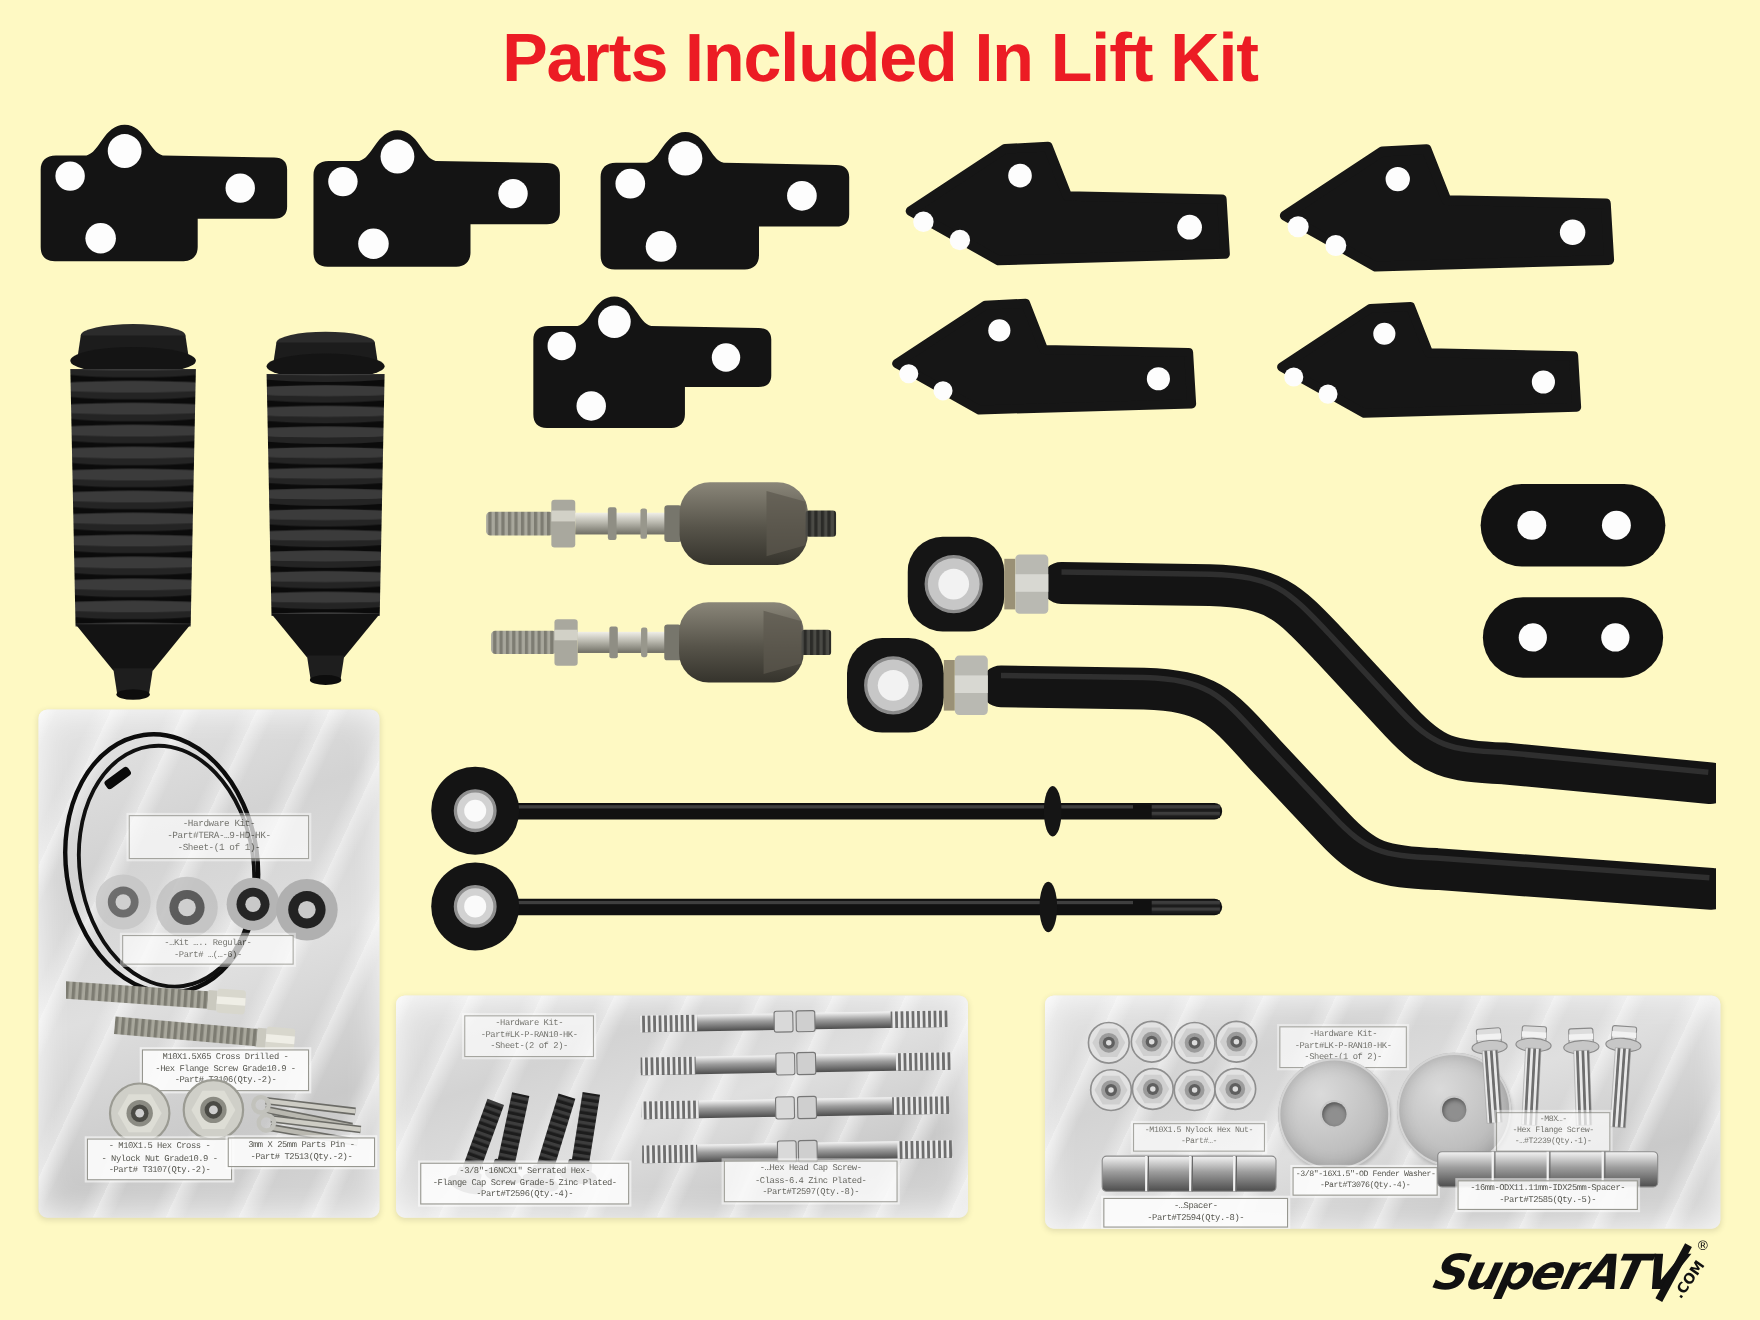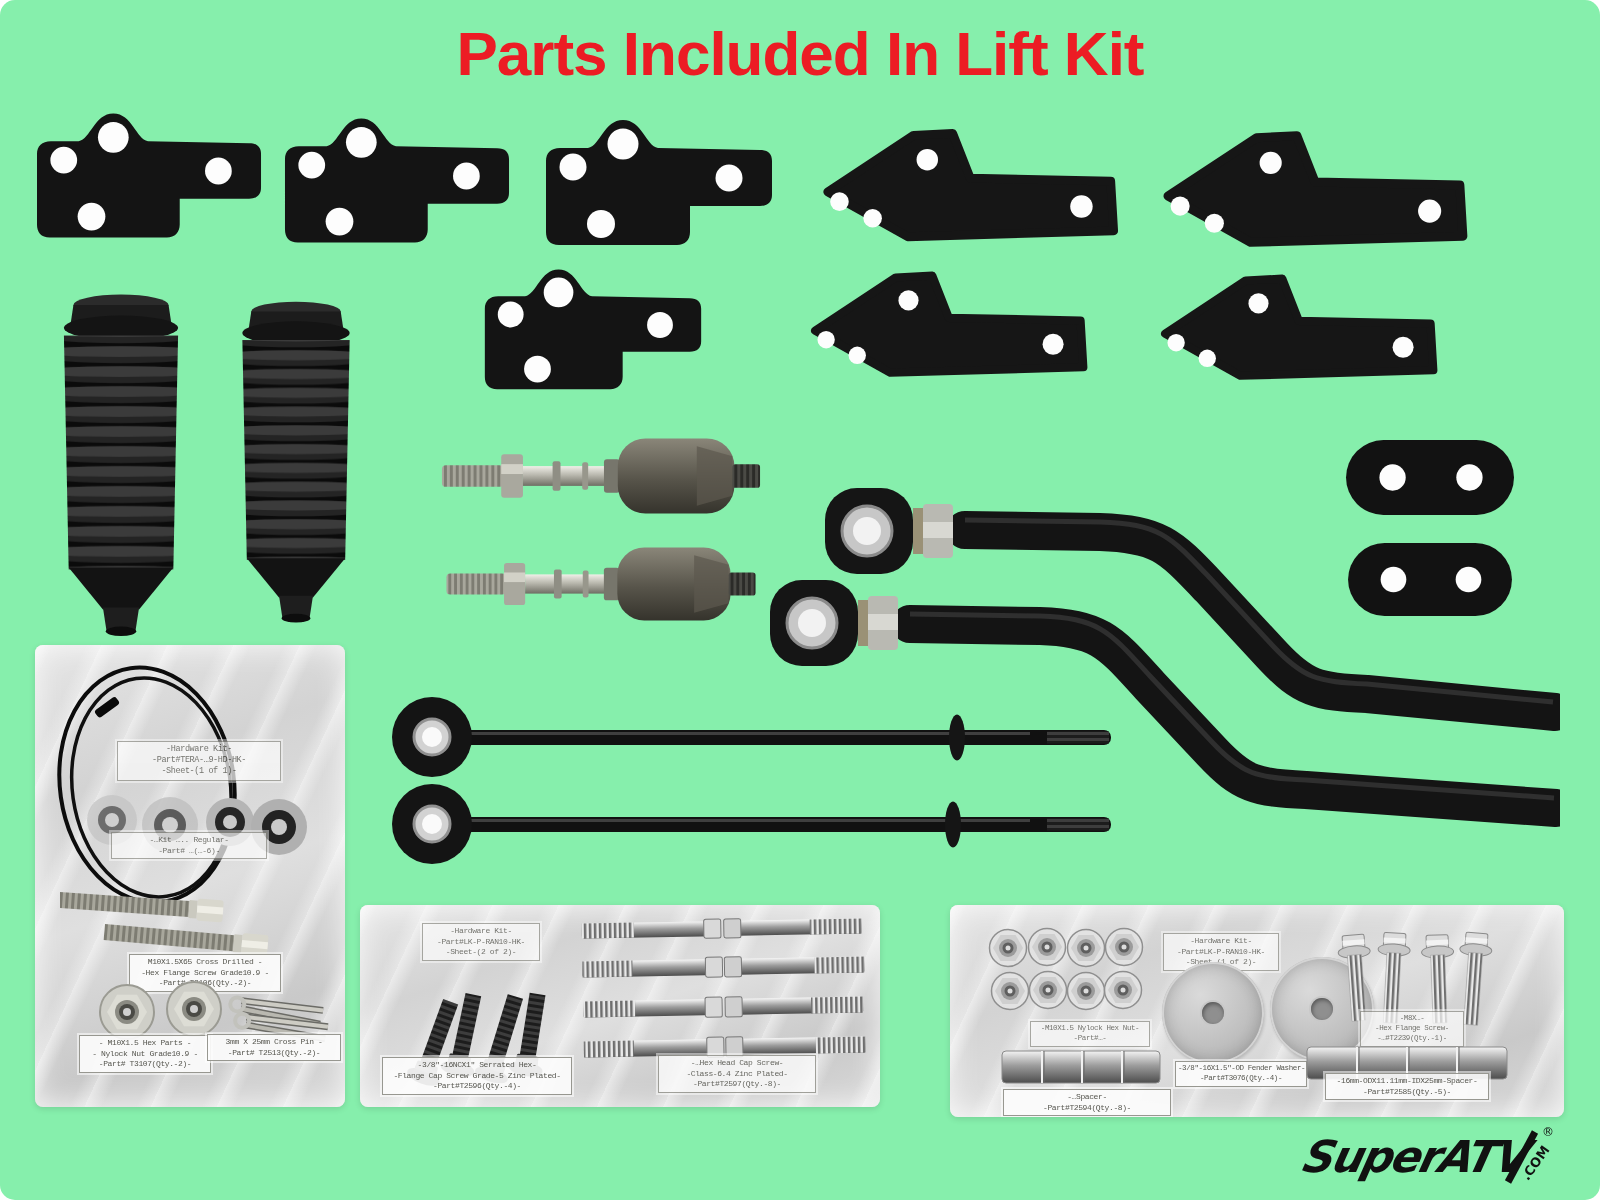--- a/index.html
+++ b/index.html
@@ -1,17 +1,17 @@
 <!DOCTYPE html>
 <html><head>
 <meta charset="utf-8">
 <style>
   html,body{margin:0;padding:0;background:#fff;}
-  .stage{position:relative;width:1600px;height:1200px;background:#86efac;overflow:hidden;
-         font-family:"Liberation Sans",sans-serif;border-radius:15px;}
+  .stage{position:relative;width:1600px;height:1200px;background:#fef9c3;overflow:hidden;
+         font-family:"Liberation Sans",sans-serif;}
   .abs{position:absolute;}
   .title{position:absolute;top:18px;left:0;width:100%;text-align:center;
          font-size:62px;font-weight:bold;letter-spacing:-1px;color:#ec1c24;}
   .bag{position:absolute;border-radius:8px;overflow:hidden;
        background:linear-gradient(160deg,#e6e6e6 0%,#d3d3d3 28%,#dfdfdf 52%,#c9c9c9 78%,#d9d9d9 100%);
        box-shadow:inset 0 0 30px rgba(255,255,255,.85), 0 2px 6px rgba(0,0,0,.12);}
   .sheen{position:absolute;inset:0;pointer-events:none;
        background:repeating-linear-gradient(115deg, rgba(255,255,255,.5) 0px, rgba(255,255,255,0) 16px,
                   rgba(255,255,255,0) 46px, rgba(255,255,255,.32) 60px);}
   .tag{position:absolute;background:rgba(252,252,252,.92);border:1px solid #979790;
@@ -242,21 +242,21 @@
           <circle cx="165" cy="39" r="24" fill="#b5b5b5"></circle>
           <circle cx="165" cy="39" r="15" fill="#262626"></circle>
           <circle cx="165" cy="39" r="7" fill="#c9c9c9"></circle>
         </g>
       <g>
           <circle cx="214" cy="44" r="28" fill="#b0b0b0"></circle>
           <circle cx="214" cy="44" r="17" fill="#222"></circle>
           <circle cx="214" cy="44" r="8" fill="#c9c9c9"></circle>
         </g>
     </svg>
-    <div class="tag dim" style="left:76px;top:187px;width:150px;font-size:8px">
+    <div class="tag dim" style="left:76px;top:205px;width:150px;font-size:8px">
       <div class="ln">-…Kit ….. Regular-</div>
       <div class="ln">-Part# …(…-6)-</div>
     </div>
     <svg class="abs" viewBox="0 0 260 90" style="left:25px;top:235px;width:260px;height:90px">
       <g transform="translate(0,12) rotate(4)">
         <rect x="0" y="0" width="130" height="16" fill="url(#p-thread)"></rect>
         <rect x="130" y="-1" width="8" height="18" fill="#cac9bf"></rect>
         <rect x="138" y="-3" width="26" height="22" rx="3" fill="#d8d7cd"></rect>
           <rect x="138" y="4" width="26" height="7" fill="#efeee6"></rect>
       </g>
@@ -298,26 +298,26 @@
         <g transform="translate(6,16)">
           <path d="M10 6 L92 10" stroke="#6b6b66" stroke-width="7" fill="none"></path>
             <path d="M10 14 L90 22" stroke="#6b6b66" stroke-width="7" fill="none"></path>
           <path d="M10 6 L92 10" stroke="#cdccc4" stroke-width="4" fill="none"></path>
             <path d="M10 14 L90 22" stroke="#b9b8b0" stroke-width="4" fill="none"></path>
           <circle cx="6" cy="10" r="7" fill="none" stroke="#c2c2bc" stroke-width="4"></circle>
         </g>
       </g>
     </svg>
     <div class="tag" style="left:44px;top:390px;width:126px;font-size:8px">
-      <div class="ln">- M10X1.5 Hex Parts -</div>
+      <div class="ln">- M10X1.5 Hex Cross -</div>
       <div class="ln">- Nylock Nut Grade10.9 -</div>
       <div class="ln">-Part# T3107(Qty.-2)-</div>
     </div>
     <div class="tag" style="left:172px;top:389px;width:128px;font-size:8px">
-      <div class="ln">3mm X 25mm Cross Pin -</div>
+      <div class="ln">3mm X 25mm Parts Pin -</div>
       <div class="ln">-Part# T2513(Qty.-2)-</div>
     </div>
   </div>
 
   <div class="bag" style="left:360px;top:905px;width:520px;height:202px">
     <div class="sheen"></div>
     <div class="tag dim" style="left:62px;top:18px;width:112px;font-size:8px">
       <div class="ln">-Hardware Kit-</div>
       <div class="ln">-Part#LK-P-RAN10-HK-</div>
       <div class="ln">-Sheet-(2 of 2)-</div>

